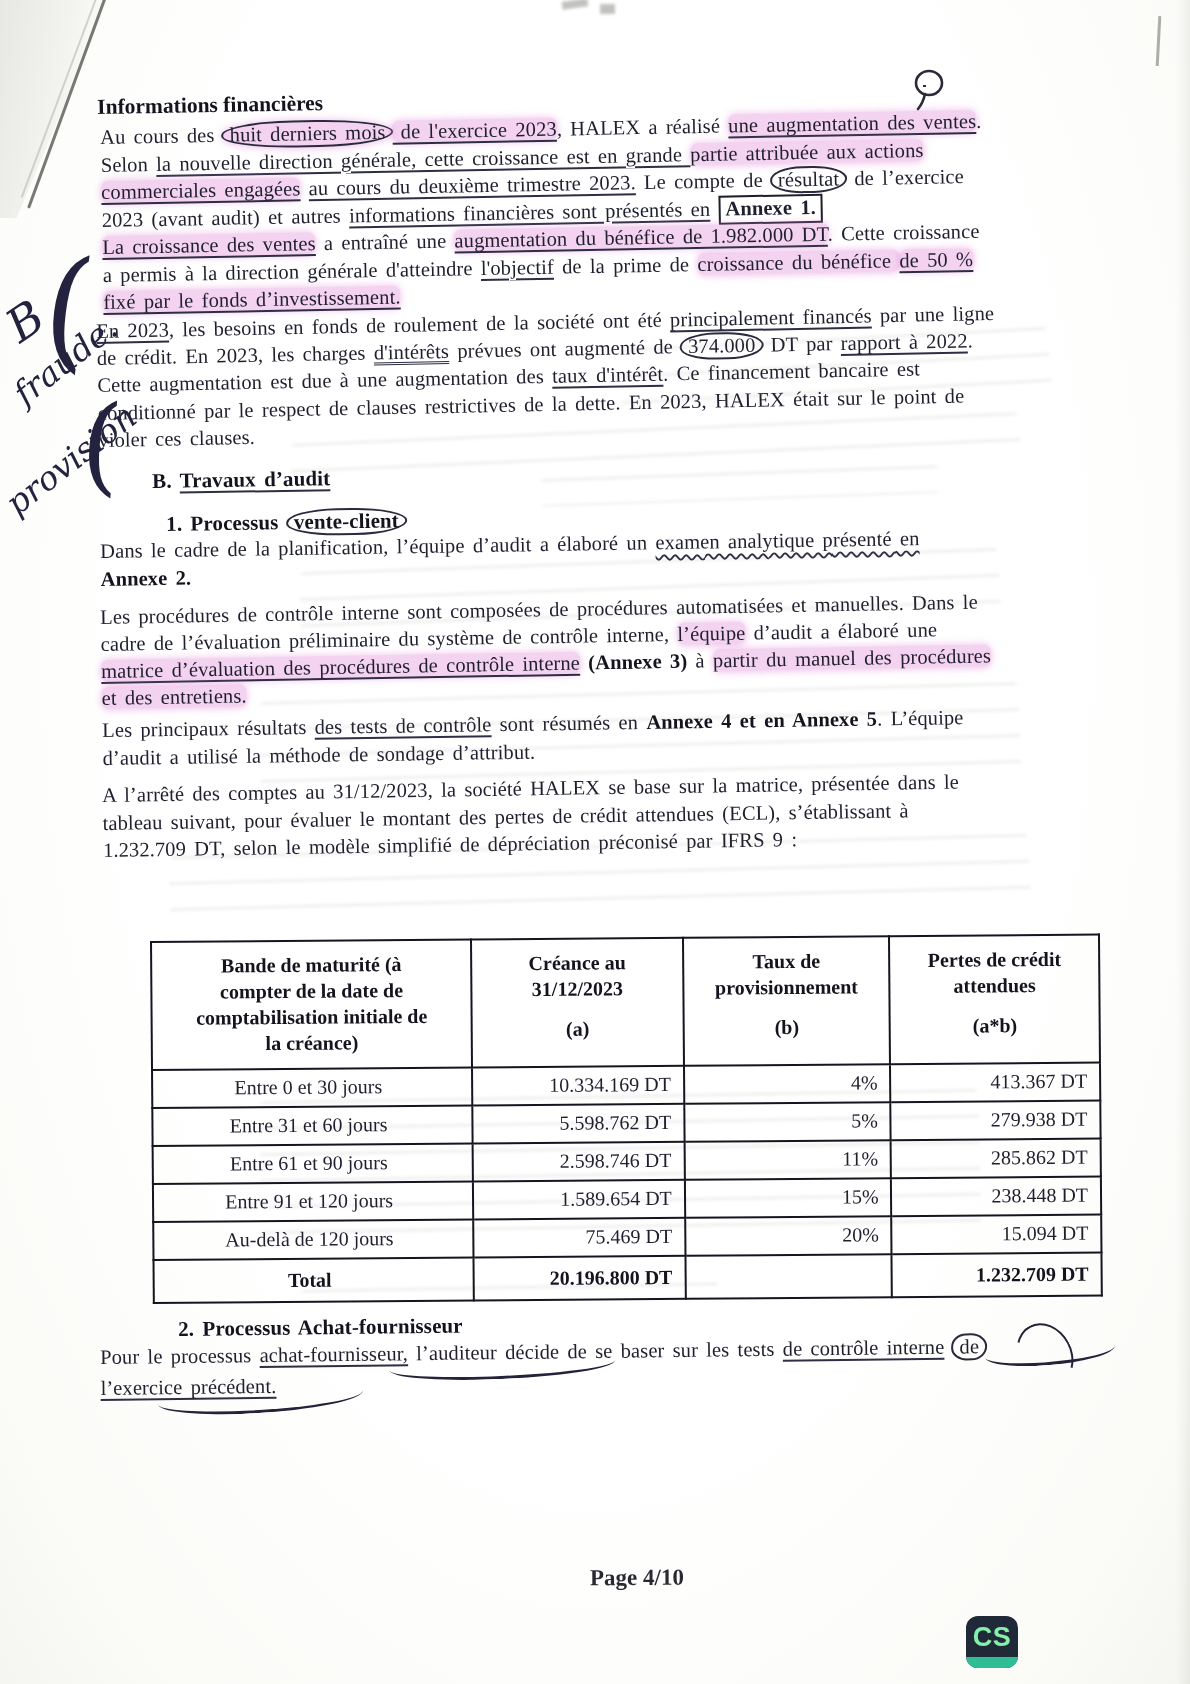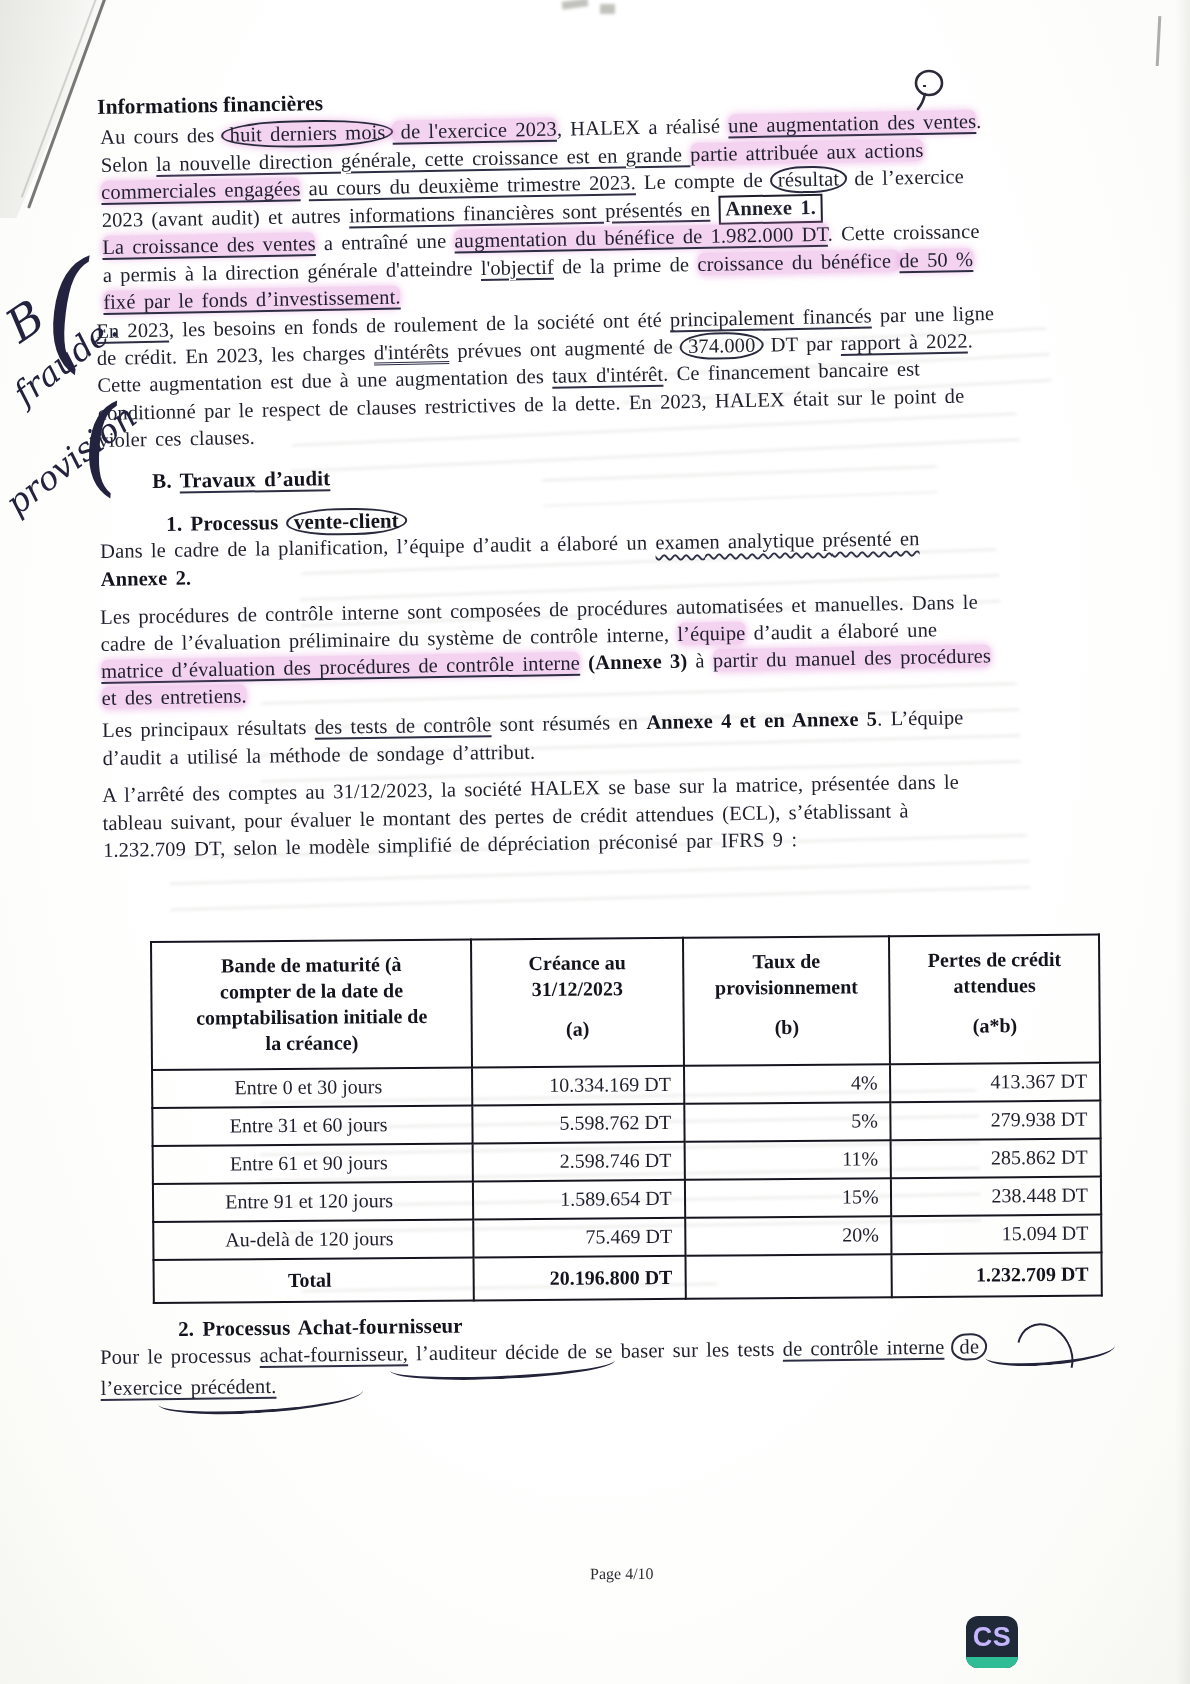--- a/index.html
+++ b/index.html
@@ -37,25 +37,25 @@
     transform-origin:top center;transform:rotate(20deg);z-index:1;border-radius:2px;}
   .crease2{position:absolute;left:96px;top:-4px;width:2px;height:215px;background:#b9b9b2;opacity:.6;
     transform-origin:top center;transform:rotate(20.5deg);z-index:1;}
   .smudge{position:absolute;background:#a9a9a2;filter:blur(1.5px);opacity:.7;z-index:1;}
   .vline-artifact{position:absolute;left:1157px;top:16px;width:2.5px;height:50px;background:#9a9a94;opacity:.8;transform:rotate(3deg);z-index:1;}
   .hw{position:absolute;font-family:"DejaVu Serif",serif;font-style:italic;color:#23233f;z-index:3;transform-origin:left top;white-space:nowrap;}
   .pen{position:absolute;z-index:3;border-color:#23233a;}
   .arc{border-bottom:3px solid #23233a;border-radius:0 0 55% 45%;}
   .loop{width:50px;height:62px;border:2.5px solid transparent;border-right-color:#23233a;border-top-color:#23233a;border-radius:50%;transform:rotate(-28deg);}
   .balloon{position:absolute;left:905px;top:66px;z-index:3;}
-  .footer{position:absolute;left:590px;top:1565px;font-weight:400;font-size:16px;color:#17171f;transform:rotate(-.3deg);opacity:.92;}
+  .footer{position:absolute;left:590px;top:1565px;font-weight:700;font-size:23px;color:#17171f;transform:rotate(-.3deg);opacity:.92;}
   .cs-badge{position:absolute;left:966px;top:1616px;width:52px;height:52px;border-radius:12px;background:#1f2937;
     display:flex;align-items:center;justify-content:center;z-index:4;overflow:hidden;}
   .cs-badge .strip{position:absolute;bottom:0;left:0;width:100%;height:11px;background:#2fbd96;}
-  .cs-badge .cs-text{font-family:"Liberation Sans",sans-serif;font-weight:800;font-size:27px;color:#c4b5fd;margin-bottom:9px;letter-spacing:.5px;}
+  .cs-badge .cs-text{font-family:"Liberation Sans",sans-serif;font-weight:800;font-size:27px;color:#86efac;margin-bottom:9px;letter-spacing:.5px;}
   .edge-right{position:absolute;right:0;top:0;width:14px;height:100%;background:linear-gradient(to right,rgba(0,0,0,0),rgba(120,120,112,.10));z-index:1;}
 </style>
 </head>
 <body>
 
 <div class="page">
 
   <div class="fold-shade"></div>
   <div class="crease"></div>
   <div class="crease2"></div>

